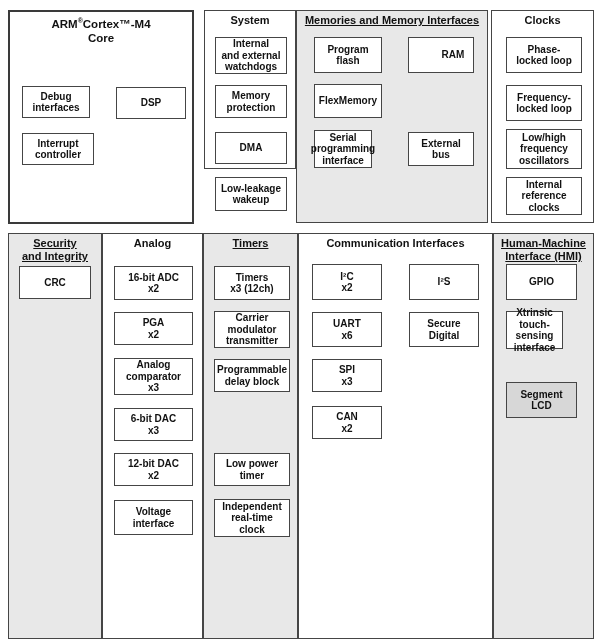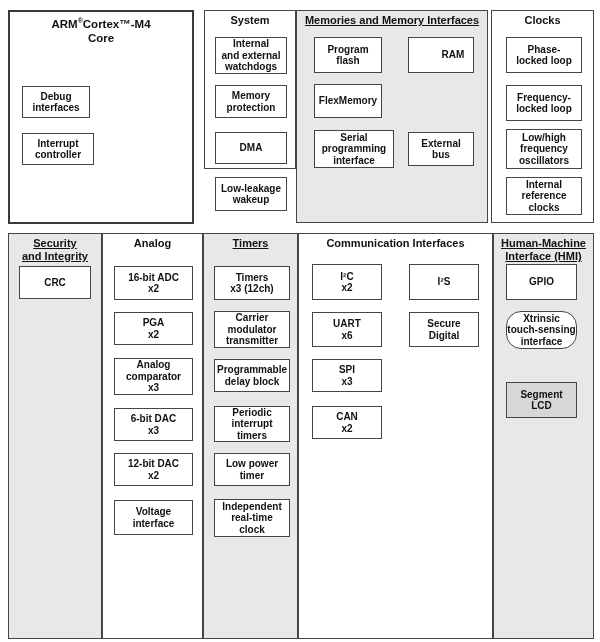--- a/index.html
+++ b/index.html
@@ -45,20 +45,21 @@
 
 <div id="stage">
 
   <div class="sec core" style="left:8px; top:10px; width:186px; height:214px;">
     <div class="core-ttl">
       <span>ARM</span><sup>®</sup><span>Cortex™-M4</span>
       <div>Core</div>
     </div>
     <div class="blk" style="left:12px; top:74px; width:68px; height:32px;text-align:center;">Debug
 interfaces</div>
+    <div class="blk" style="left:106px; top:75px; width:70px; height:32px;">DSP</div>
     <div class="blk" style="left:12px; top:121px; width:72px; height:32px;">Interrupt
 controller</div>
   </div>
 
   <div class="sec" style="left:204px; top:10px; width:92px; height:159px;">
     <div class="ttl">System</div>
     <div class="blk" style="left:10px; top:26px; width:72px; height:37px;">Internal
 and external
 watchdogs</div>
     <div class="blk" style="left:10px; top:74px; width:72px; height:33px;">Memory
@@ -67,21 +68,21 @@
     <div class="blk" style="left:10px; top:166px; width:72px; height:34px;">Low-leakage
 wakeup</div>
   </div>
 
   <div class="sec gray" style="left:296px; top:10px; width:192px; height:213px;">
     <div class="ttl">Memories and Memory Interfaces</div>
     <div class="blk" style="left:17px; top:26px; width:68px; height:36px;">Program
 flash</div>
     <div class="blk" style="left:111px; top:26px; width:66px; height:36px;padding-left:24px;">RAM</div>
     <div class="blk" style="left:17px; top:73px; width:68px; height:34px;">FlexMemory</div>
-    <div class="blk" style="left:17px; top:119px; width:80px; height:38px;">Serial
+    <div class="blk" style="left:17px; top:119px; width:58px; height:38px;">Serial
 programming
 interface</div>
     <div class="blk" style="left:111px; top:121px; width:66px; height:34px;">External
 bus</div>
   </div>
 
   <div class="sec" style="left:491px; top:10px; width:103px; height:213px;">
     <div class="ttl">Clocks</div>
     <div class="blk" style="left:14px; top:26px; width:76px; height:36px;">Phase-
 locked loop</div>
@@ -120,23 +121,20 @@
 
   <div class="sec gray" style="left:203px; top:233px; width:95px; height:406px;">
     <div class="ttl">Timers</div>
     <div class="blk" style="left:10px; top:32px; width:76px; height:34px;">Timers
 x3 (12ch)</div>
     <div class="blk" style="left:10px; top:77px; width:76px; height:37px;">Carrier
 modulator
 transmitter</div>
     <div class="blk" style="left:10px; top:125px; width:76px; height:33px;">Programmable
 delay block</div>
-    <div class="blk" style="left:10px; top:172px; width:76px; height:36px;">Periodic
-interrupt
-timers</div>
     <div class="blk" style="left:10px; top:219px; width:76px; height:33px;">Low power
 timer</div>
     <div class="blk" style="left:10px; top:265px; width:76px; height:38px;">Independent
 real-time
 clock</div>
   </div>
 
   <div class="sec" style="left:298px; top:233px; width:195px; height:406px;">
     <div class="ttl">Communication Interfaces</div>
     <div class="blk" style="left:13px; top:30px; width:70px; height:36px;">I²C
@@ -149,20 +147,20 @@
     <div class="blk" style="left:13px; top:125px; width:70px; height:33px;">SPI
 x3</div>
     <div class="blk" style="left:13px; top:172px; width:70px; height:33px;">CAN
 x2</div>
   </div>
 
   <div class="sec gray" style="left:493px; top:233px; width:101px; height:406px;">
     <div class="ttl">Human-Machine
 Interface (HMI)</div>
     <div class="blk" style="left:12px; top:30px; width:71px; height:36px;">GPIO</div>
-    <div class="blk" style="left:12px; top:77px; width:71px; height:38px;border-radius:15px;">Xtrinsic
+    <div class="blk" style="left:12px; top:77px; width:57px; height:38px;">Xtrinsic
 touch-sensing
 interface</div>
     <div class="blk lcd" style="left:12px; top:124px; width:71px; height:36px;">Segment
 LCD</div>
   </div>
 
 </div>
 
 </body></html>

